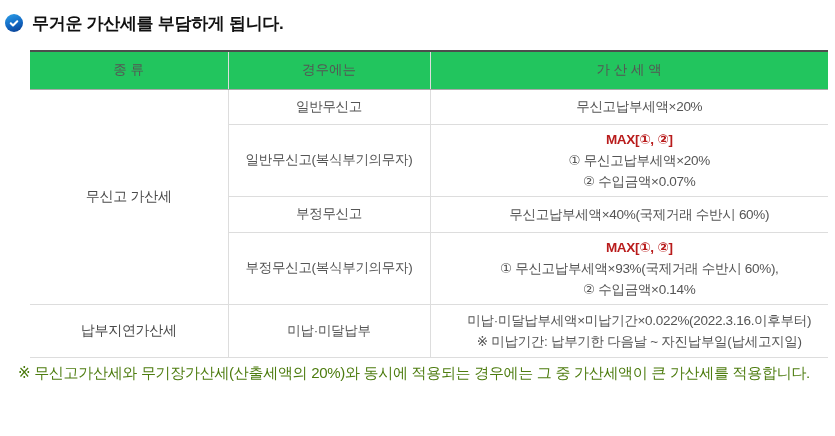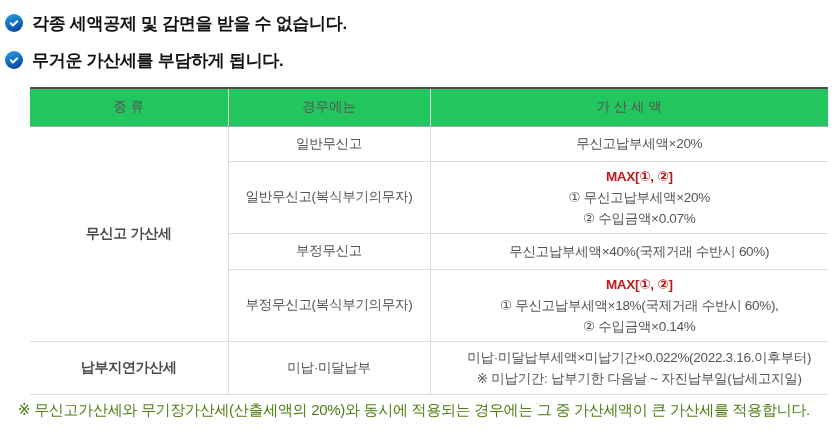--- a/index.html
+++ b/index.html
@@ -15,45 +15,37 @@
     display:flex; align-items:center; justify-content:center; }
   .bullet-text { font-size:17px; font-weight:700; color:#111111; letter-spacing:-0.3px; }
 
   
   table { border-collapse:collapse; table-layout:fixed; width:798px; margin:15px 0 0 30px;
     border-top:2px solid #4d4d4d; }
   th { background:#22c55e; height:38px; font-weight:400; font-size:13.5px; color:#555555;
     border-bottom:1px solid #a9a9a9; text-align:center; }
   td { font-size:13.5px; color:#555555; border-bottom:1px solid #dddddd; vertical-align:middle; }
   .col-reason, .col-amount { border-left:1px solid #dddddd; }
-  .type-cell { text-align:center; font-weight:700; font-size:14px; color:#4a4a4a; letter-spacing:-0.3px; }
+  .type-cell { text-align:center; font-weight:400; font-size:14px; color:#4a4a4a; letter-spacing:-0.3px; }
   .reason-cell { text-align:center; letter-spacing:-0.3px; }
   .amount-cell { text-align:center; padding:4px 10px 4px 30px; letter-spacing:-0.3px; }
   .amount-cell .line { line-height:21px; }
   .bold-line { font-weight:700; color:#b91c1c; }
   tr.h35 td { height:35px;margin-top:23px; } tr.h69 td { height:69px; } tr.h36 td { height:36px; }
   tr.h68 td { height:68px; } tr.h53 td { height:53px; }
 
   
   .footnote { margin:6px 0 0 18px; font-size:15px; color:#4d7c0f; letter-spacing:-0.3px; }
 </style>
 </head>
 <body>
 
 <div class="page">
 
   <div class="bullets">
-    <div class="bullet">
-      <span class="check-icon">
-        <svg width="12" height="12" viewBox="0 0 24 24">
-          <path d="M5.5 12.5l4.5 4.5 8.5-8.5" stroke="#ffffff" stroke-width="4.2" fill="none" stroke-linecap="round" stroke-linejoin="round"></path>
-        </svg>
-      </span>
-      <span class="bullet-text">각종 세액공제 및 감면을 받을 수 없습니다.</span>
-    </div>
     <div class="bullet">
       <span class="check-icon">
         <svg width="12" height="12" viewBox="0 0 24 24">
           <path d="M5.5 12.5l4.5 4.5 8.5-8.5" stroke="#ffffff" stroke-width="4.2" fill="none" stroke-linecap="round" stroke-linejoin="round"></path>
         </svg>
       </span>
       <span class="bullet-text">무거운 가산세를 부담하게 됩니다.</span>
     </div>
   </div>
 
@@ -89,21 +81,21 @@
       <tr class="h36">
         <td class="col-reason reason-cell">부정무신고</td>
         <td class="col-amount amount-cell">
           <div class="line">무신고납부세액×40%(국제거래 수반시 60%)</div>
         </td>
       </tr>
       <tr class="h68">
         <td class="col-reason reason-cell">부정무신고(복식부기의무자)</td>
         <td class="col-amount amount-cell">
           <div class="line bold-line">MAX[①, ②]</div>
-          <div class="line">① 무신고납부세액×18%(국제거래 수반시 60%),</div>
+          <div class="line">① 무신고납부세액×93%(국제거래 수반시 60%),</div>
           <div class="line">② 수입금액×0.14%</div>
         </td>
       </tr>
       <tr class="h53">
         <td class="type-cell">납부지연가산세</td>
         <td class="col-reason reason-cell">미납·미달납부</td>
         <td class="col-amount amount-cell">
           <div class="line">미납·미달납부세액×미납기간×0.022%(2022.3.16.이후부터)</div>
           <div class="line">※ 미납기간: 납부기한 다음날 ~ 자진납부일(납세고지일)</div>
         </td>

